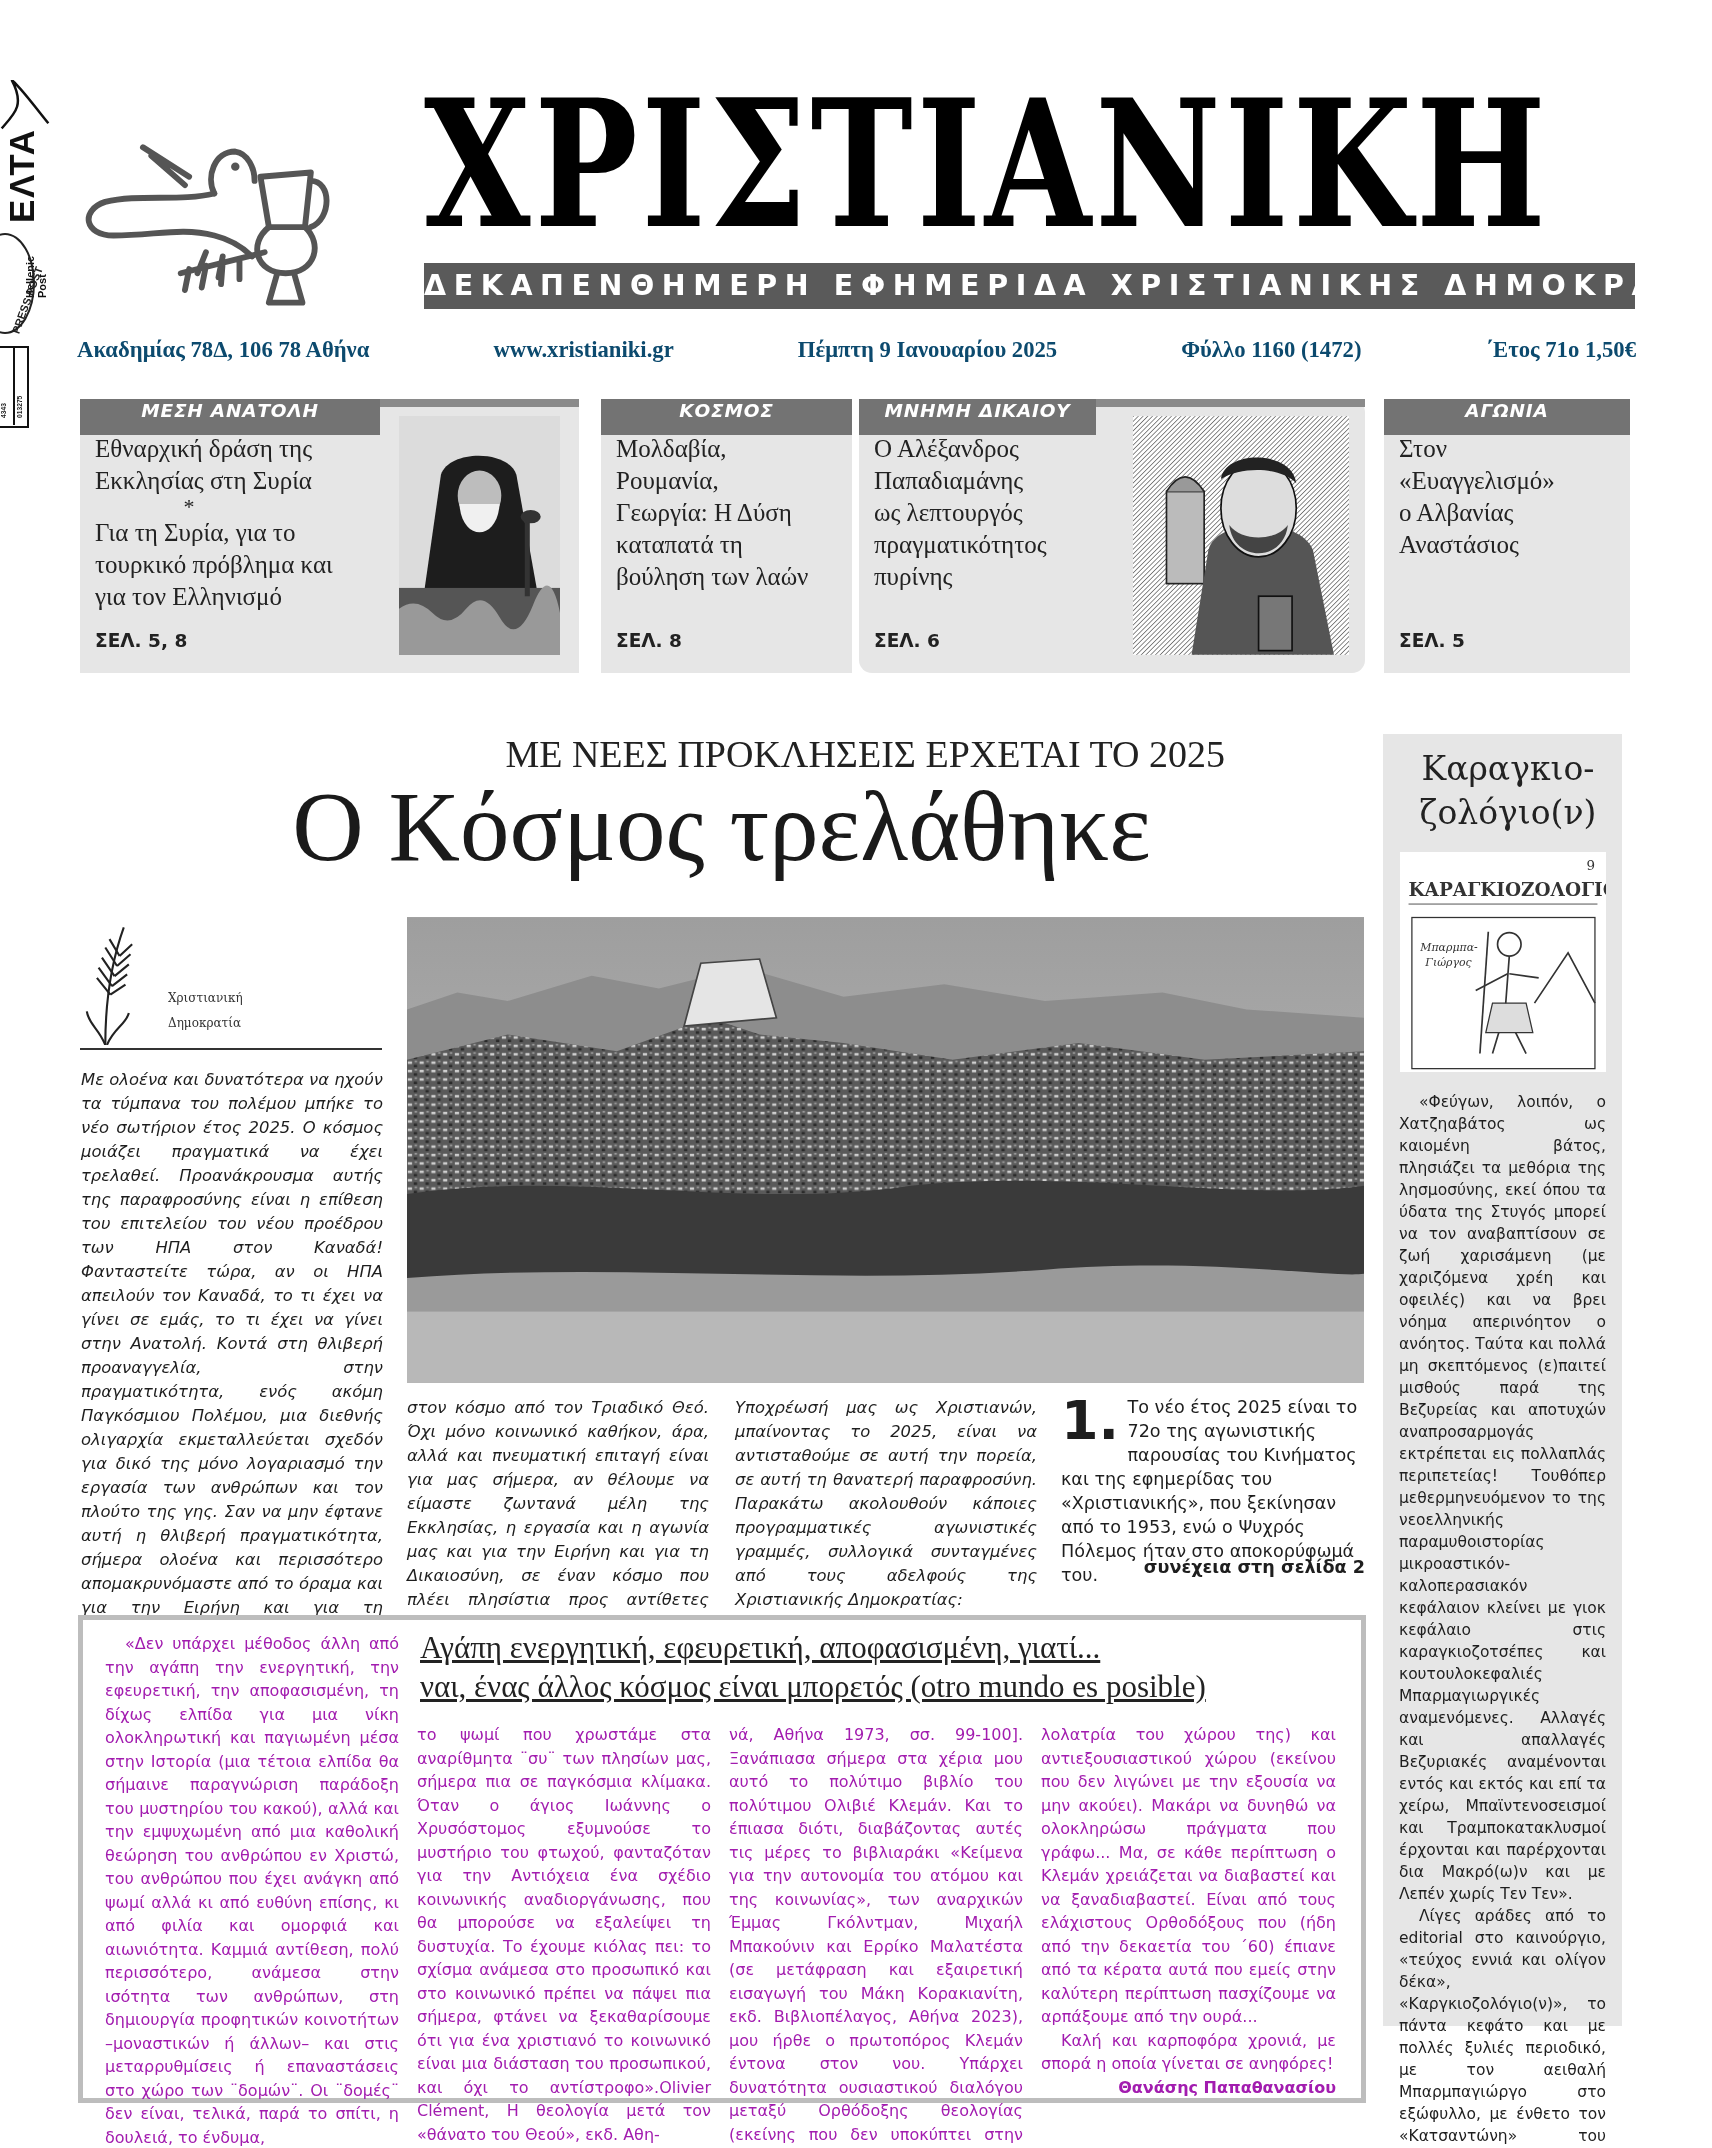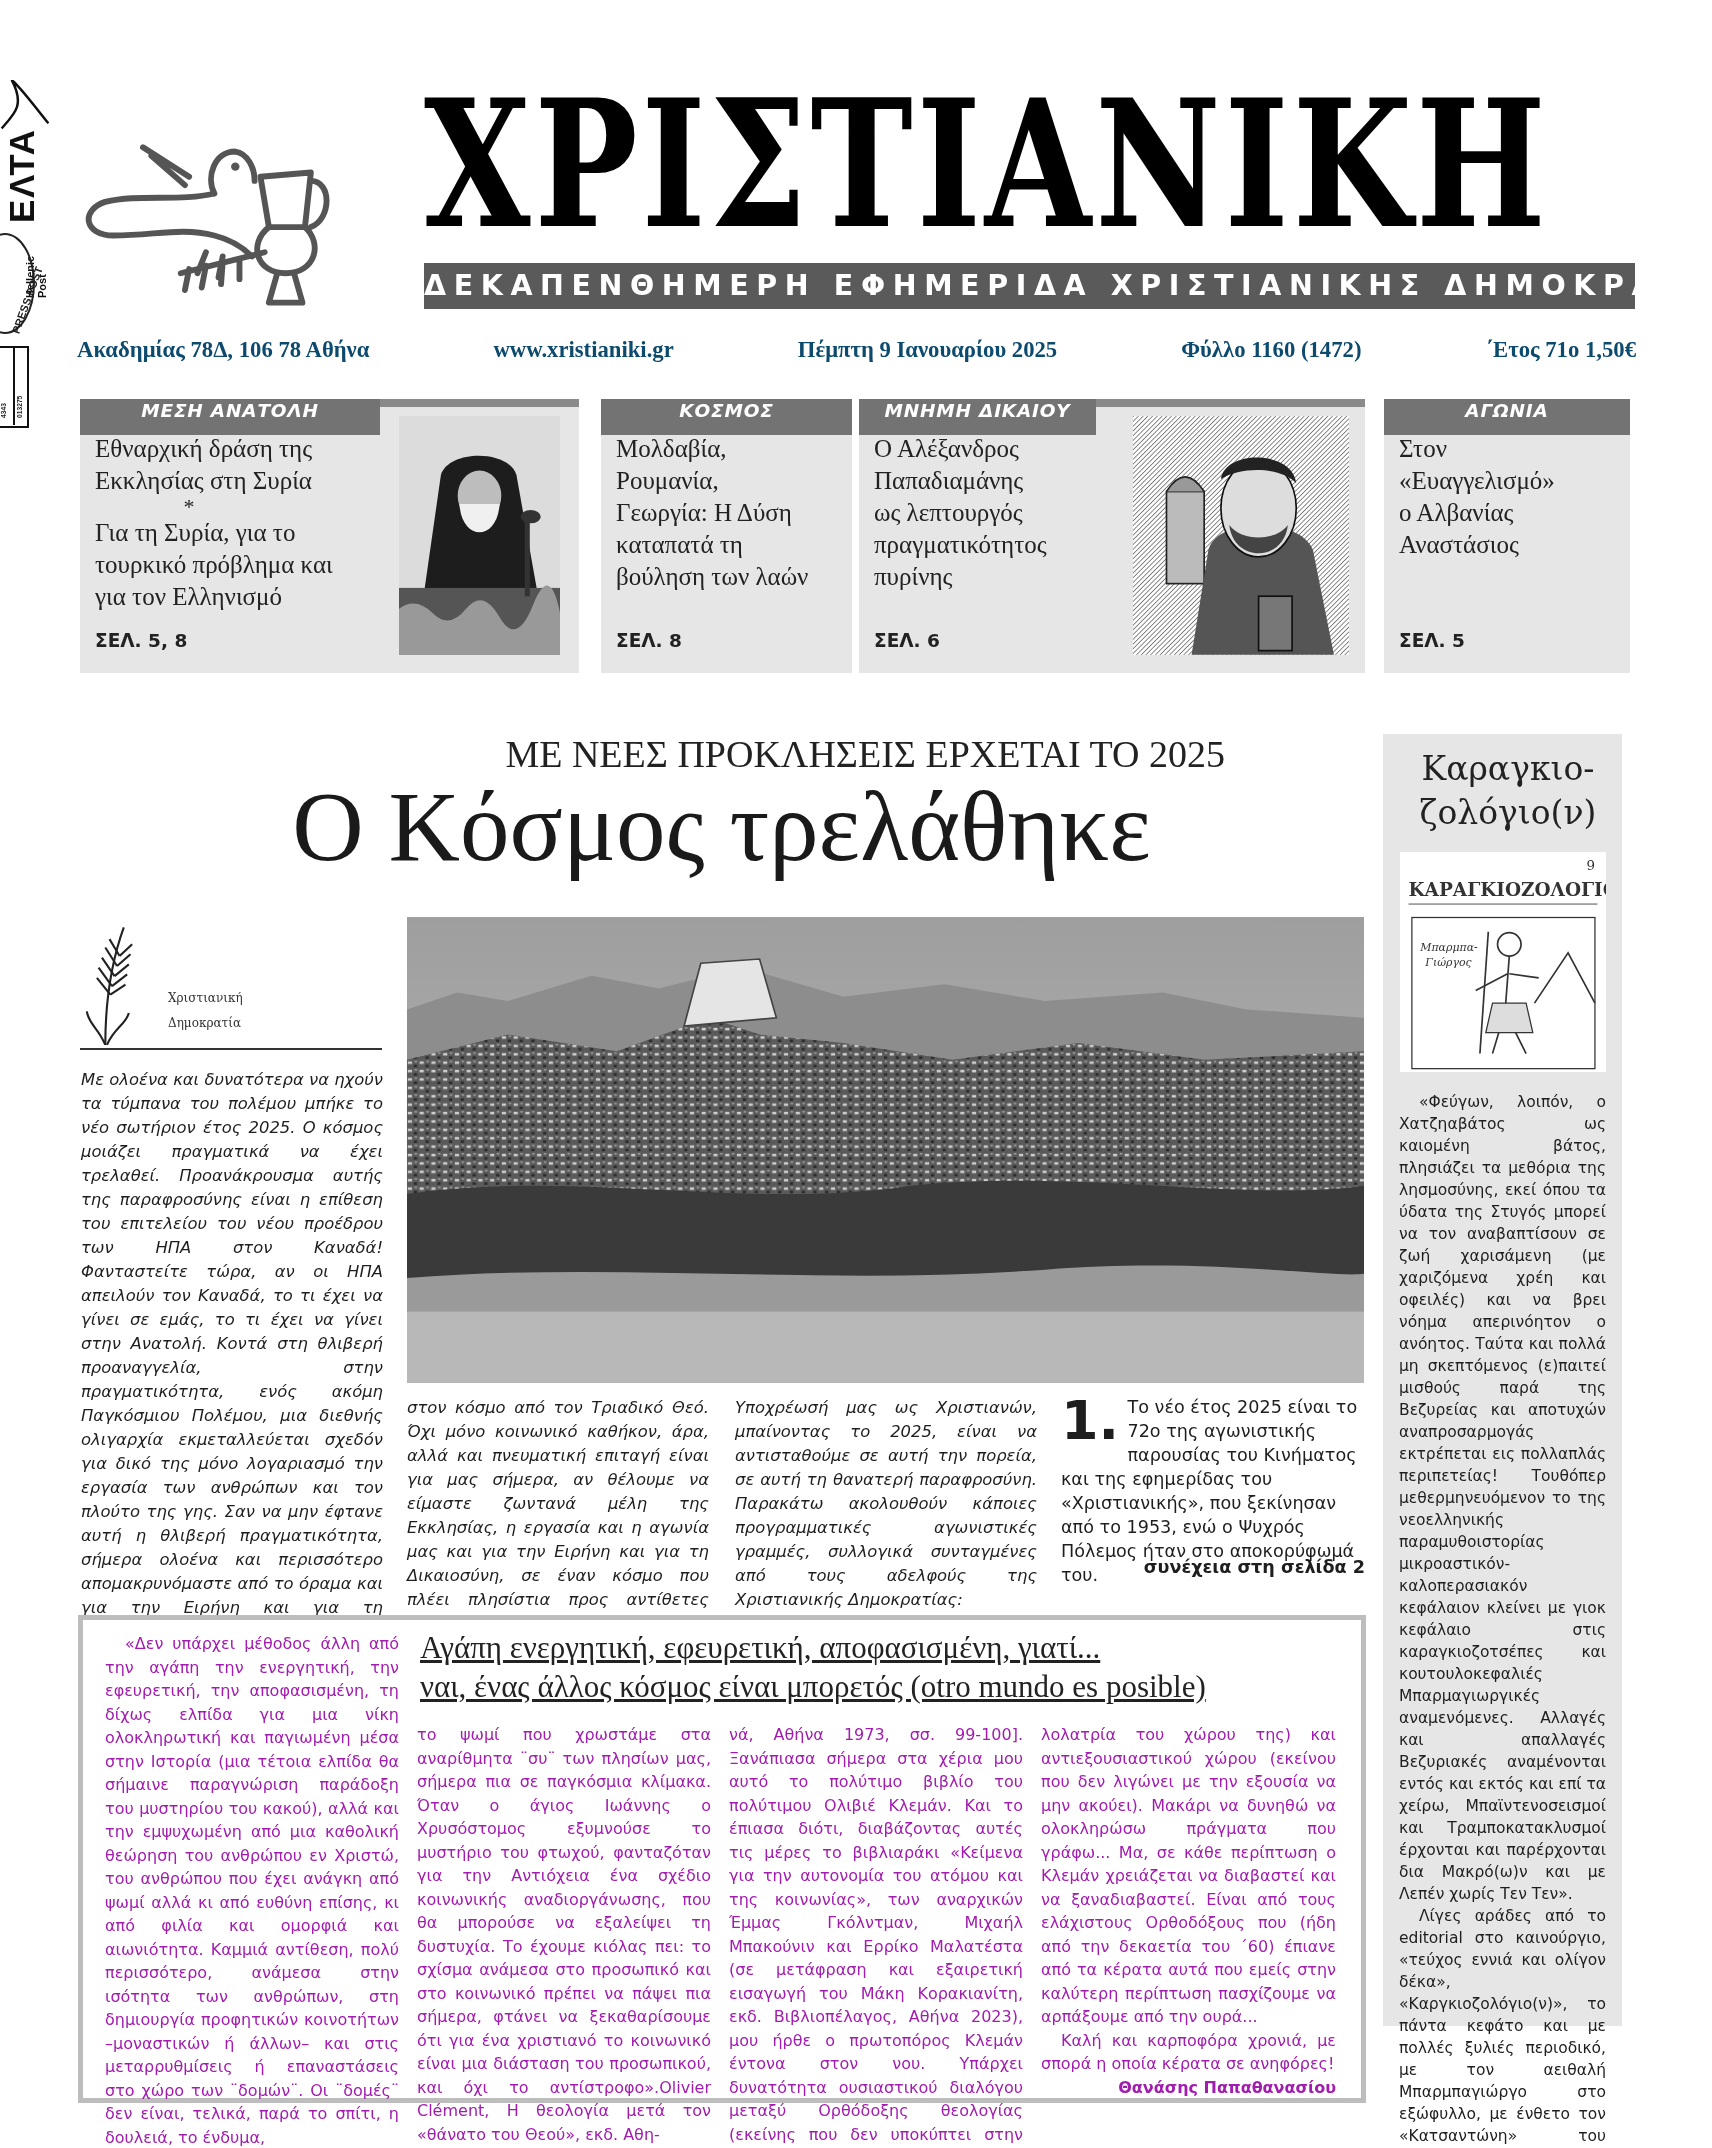--- a/index.html
+++ b/index.html
@@ -32,21 +32,21 @@
   
   .teaser { background: #e6e6e6; }
   .teaser .bar { position: absolute; left: 0; top: 0; height: 8.4px; background: #8a8a8a; }
   .teaser .tag { position: absolute; left: 0; top: 0; height: 36px; background: #737373; color: #fff; font-family: "DejaVu Sans", sans-serif; font-weight: 700; font-size: 18.5px; line-height: 24px; text-align: center; letter-spacing: 0.8px; white-space: nowrap; font-style: italic; }
   .teaser .body { position: absolute; left: 15px; top: 34px; font-family: "Liberation Serif", serif; font-size: 25px; line-height: 32px; color: #222; }
   .teaser .page { position: absolute; left: 15px; bottom: 22px; font-family: "DejaVu Sans", sans-serif; font-weight: 700; font-size: 18.5px; color: #222; }
   .teaser .body .star { display: block; text-align: center; padding-right: 50px; font-size: 22px; line-height: 20px; }
 
   .t1 { left: 80px; top: 399px; width: 499px; height: 274px; }
   .t2 { left: 601px; top: 399px; width: 251px; height: 274px; }
-  .t3 { left: 859px; top: 399px; width: 506px; height: 274px; }
+  .t3 { left: 859px; top: 399px; width: 506px; height: 274px; border-radius: 13px; }
   .t4 { left: 1384px; top: 399px; width: 246px; height: 274px; }
 
   .photo-archbishop { left: 399px; top: 416px; width: 161px; height: 239px; }
   .photo-papadiamantis { left: 1133px; top: 416px; width: 216px; height: 239px; }
 
   
   .kicker { left: 218px; top: 732px; width: 1007px; text-align: right; font-family: "Liberation Serif", serif; font-size: 38px; color: #222; white-space: nowrap; }
   .headline { left: 218px; top: 772px; width: 1007px; text-align: center; font-family: "Liberation Serif", serif; font-size: 99px; line-height: 109px; color: #1a1a1a; white-space: nowrap; }
 
   .cd-logo { left: 80px; top: 919px; width: 302px; height: 134px; }
@@ -277,21 +277,21 @@
   <p>«Δεν υπάρχει μέθοδος άλλη από την αγάπη την ενεργητική, την εφευρετική, την αποφασισμένη, τη δίχως ελπίδα για μια νίκη ολοκληρωτική και παγιωμένη μέσα στην Ιστορία (μια τέτοια ελπίδα θα σήμαινε παραγνώριση παράδοξη του μυστηρίου του κακού), αλλά και την εμψυχωμένη από μια καθολική θεώρηση του ανθρώπου εν Χριστώ, του ανθρώπου που έχει ανάγκη από ψωμί αλλά κι από ευθύνη επίσης, κι από φιλία και ομορφιά και αιωνιότητα. Καμμιά αντίθεση, πολύ περισσότερο, ανάμεσα στην ισότητα των ανθρώπων, στη δημιουργία προφητικών κοινοτήτων –μοναστικών ή άλλων– και στις μεταρρυθμίσεις ή επαναστάσεις στο χώρο των ¨δομών¨. Οι ¨δομές¨ δεν είναι, τελικά, παρά το σπίτι, η δουλειά, το ένδυμα,</p>
 </div>
 <div class="abs plain-text bcol2">
   <p>το ψωμί που χρωστάμε στα αναρίθμητα ¨συ¨ των πλησίων μας, σήμερα πια σε παγκόσμια κλίμακα. Όταν ο άγιος Ιωάννης ο Χρυσόστομος εξυμνούσε το μυστήριο του φτωχού, φανταζόταν για την Αντιόχεια ένα σχέδιο κοινωνικής αναδιοργάνωσης, που θα μπορούσε να εξαλείψει τη δυστυχία. Το έχουμε κιόλας πει: το σχίσμα ανάμεσα στο προσωπικό και στο κοινωνικό πρέπει να πάψει πια σήμερα, φτάνει να ξεκαθαρίσουμε ότι για ένα χριστιανό το κοινωνικό είναι μια διάσταση του προσωπικού, και όχι το αντίστροφο».Olivier Clément, Η θεολογία μετά τον «θάνατο του Θεού», εκδ. Αθη-</p>
 </div>
 <div class="abs plain-text bcol3">
   <p>νά, Αθήνα 1973, σσ. 99-100]. Ξανάπιασα σήμερα στα χέρια μου αυτό το πολύτιμο βιβλίο του πολύτιμου Ολιβιέ Κλεμάν. Και το έπιασα διότι, διαβάζοντας αυτές τις μέρες το βιβλιαράκι «Κείμενα για την αυτονομία του ατόμου και της κοινωνίας», των αναρχικών Έμμας Γκόλντμαν, Μιχαήλ Μπακούνιν και Ερρίκο Μαλατέστα (σε μετάφραση και εξαιρετική εισαγωγή του Μάκη Κορακιανίτη, εκδ. Βιβλιοπέλαγος, Αθήνα 2023), μου ήρθε ο πρωτοπόρος Κλεμάν έντονα στον νου. Υπάρχει δυνατότητα ουσιαστικού διαλόγου μεταξύ Ορθόδοξης θεολογίας (εκείνης που δεν υποκύπτει στην αυτοδοξαστική ειδω-</p>
 </div>
 <div class="abs plain-text bcol4">
   <p>λολατρία του χώρου της) και αντιεξουσιαστικού χώρου (εκείνου που δεν λιγώνει με την εξουσία να μην ακούει). Μακάρι να δυνηθώ να ολοκληρώσω πράγματα που γράφω... Μα, σε κάθε περίπτωση ο Κλεμάν χρειάζεται να διαβαστεί και να ξαναδιαβαστεί. Είναι από τους ελάχιστους Ορθοδόξους που (ήδη από την δεκαετία του ΄60) έπιανε από τα κέρατα αυτά που εμείς στην καλύτερη περίπτωση πασχίζουμε να αρπάξουμε από την ουρά...</p>
-  <p class="wish">Καλή και καρποφόρα χρονιά, με σπορά η οποία κέρατα σε ανηφόρες!</p>
+  <p class="wish">Καλή και καρποφόρα χρονιά, με σπορά η οποία γίνεται σε ανηφόρες!</p>
   <p class="byline">Θανάσης Παπαθανασίου</p>
 </div>
 
 <div class="abs sidebar"></div>
 <div class="abs sidebar-title">
   <div>Καραγκιο-</div>
   <div>ζολόγιο(ν)</div>
 </div>
 <div class="abs comic">
   <svg width="206" height="220" viewBox="0 0 245 262">

